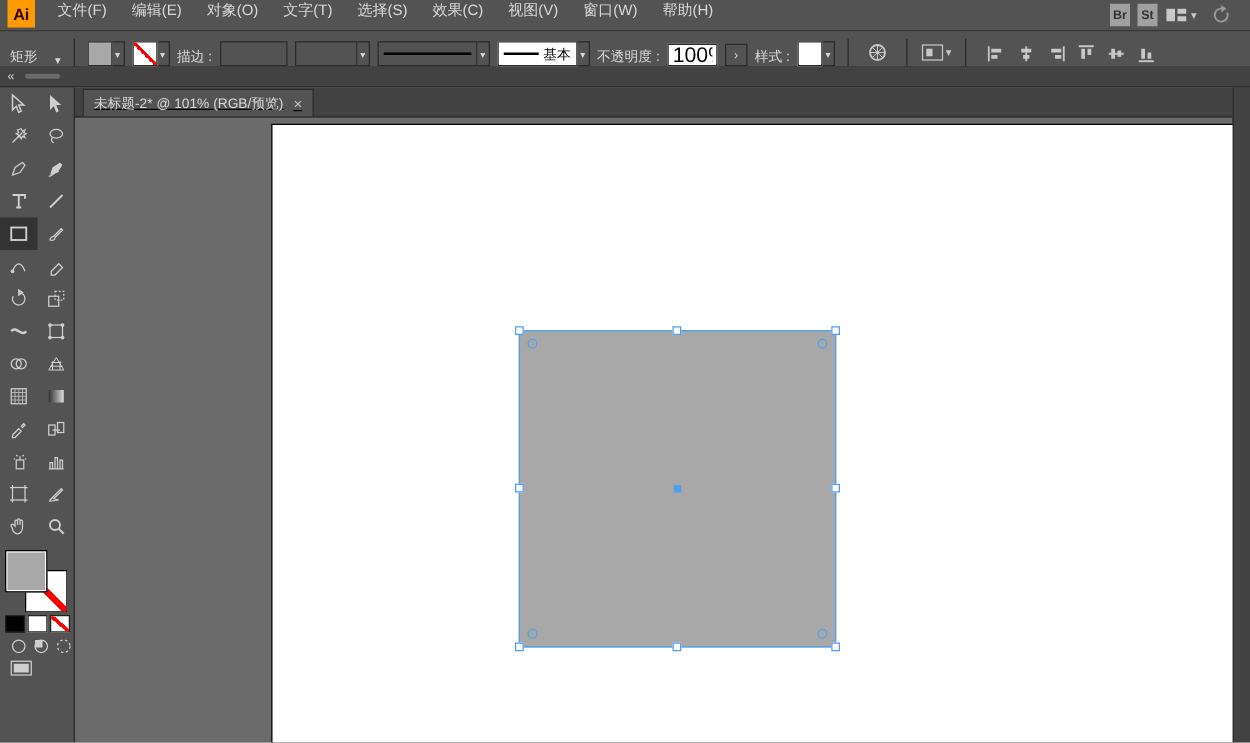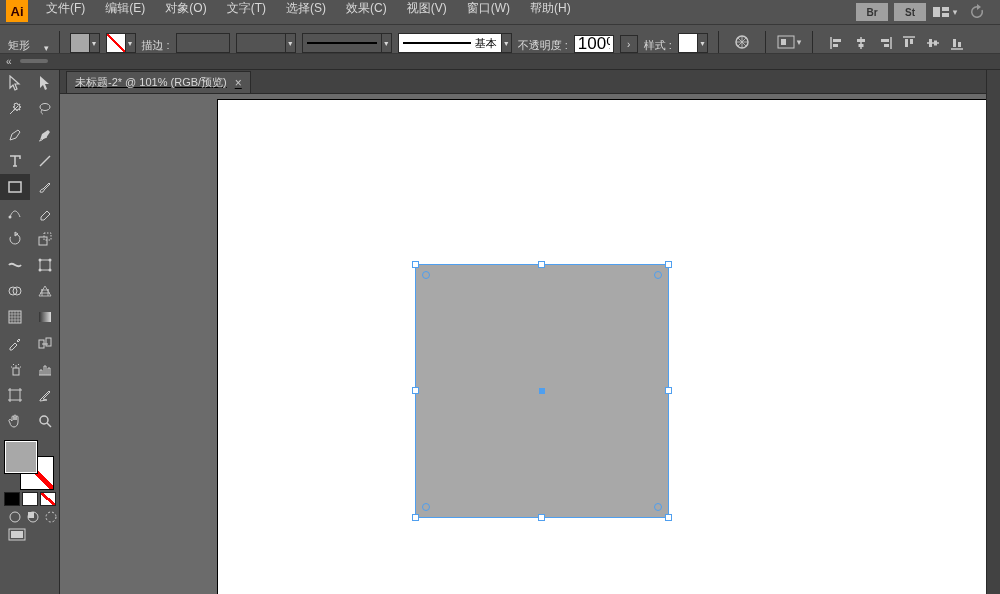--- a/index.html
+++ b/index.html
@@ -3,36 +3,36 @@
   <meta charset="utf-8">
   <style>
     * { margin: 0; padding: 0; box-sizing: border-box; font-family: "Microsoft YaHei", Arial, sans-serif; }
     body { width: 1000px; height: 594px; background: #535353; overflow: hidden; display: flex; flex-direction: column; }
     
     
     .menubar { height: 24px; background: #535353; display: flex; padding-left: 6px; font-size: 12px; color: #d8d8d8; }
     .logo { width: 22px; height: 22px; background: #ff9a00; color: #330000; display: flex; align-items: center; justify-content: center; font-weight: bold; font-size: 13px; margin-right: 8px; }
     .menu-item { padding: 0 10px; cursor: default; }
     .menubar-right { margin-left: auto; display: flex; align-items: center; gap: 6px; padding-right: 10px; }
-    .menubar-btn { width: 32px; height: 18px; background: #a0a0a0; color: #333; display: flex; align-items: center; justify-content: center; font-size: 10px; font-weight: bold; }
+    .menubar-btn { width: 16px; height: 18px; background: #a0a0a0; color: #333; display: flex; align-items: center; justify-content: center; font-size: 10px; font-weight: bold; }
     
     
     .options-bar { height: 30px; background: #535353; border-top: 1px solid #383838; border-bottom: 1px solid #383838; display: flex; align-items: flex-end; padding: 0 8px; font-size: 11px; color: #d8d8d8; gap: 6px; }
     .shape-label { margin-right: 8px; }
     .color-swatch { width: 20px; height: 20px; border: 1px solid #2a2a2a; display: inline-block; }
     .swatch-gray { background: #a8a8a8; }
     .swatch-nostroke { background: #fff; position: relative; }
     .swatch-nostroke::after { content:''; position:absolute; left:0; top:0; right:0; bottom:0; background: linear-gradient(to top right, transparent 45%, #ff0000 45%, #ff0000 55%, transparent 55%); }
     .dropdown-arrow { width: 10px; height: 20px; background: #535353; border: 1px solid #2a2a2a; border-left: none; color: #d8d8d8; font-size: 8px; display: flex; align-items: center; justify-content: center; }
     .opt-group { display: flex; align-items: center; }
     .stroke-width-input { width: 54px; height: 20px; background: #535353; border: 1px solid #2a2a2a; }
     .stroke-preset { width: 50px; height: 20px; background: #535353; border: 1px solid #2a2a2a; }
     .profile-swatch { width: 80px; height: 20px; background: #535353; border: 1px solid #2a2a2a; display: flex; align-items: center; padding: 0 4px; }
     .profile-line { flex:1; height: 2px; background: #000; }
-    .brush-box { width: 104px; height: 20px; background: #fff; border: 1px solid #2a2a2a; display: flex; align-items: center; padding: 0 4px; color: #000; }
+    .brush-box { width: 64px; height: 20px; background: #fff; border: 1px solid #2a2a2a; display: flex; align-items: center; padding: 0 4px; color: #000; }
     .brush-line { flex:1; height: 2px; background: #000; }
     .opacity-input { width: 40px; height: 18px; background: #fff; color: #000; border: 1px solid #2a2a2a; font-size: 17px; padding: 0 3px; }
     .arrow-btn { width: 18px; height: 18px; background: #535353; border: 1px solid #2a2a2a; display:flex; align-items:center; justify-content:center; font-size:10px; }
     .style-swatch { width: 20px; height: 20px; background: #fff; border: 1px solid #2a2a2a; }
     .sep { width: 1px; height: 22px; background: #2a2a2a; margin: 0 4px; }
     .icon-btn { width: 26px; height: 22px; display: flex; align-items: center; justify-content: center; color: #c8c8c8; }
     .align-group { display: flex; gap: 4px; margin-left: 4px; }
     .align-btn { width: 20px; height: 20px; display: flex; align-items: center; justify-content: center; color:#c8c8c8; }
     
     

